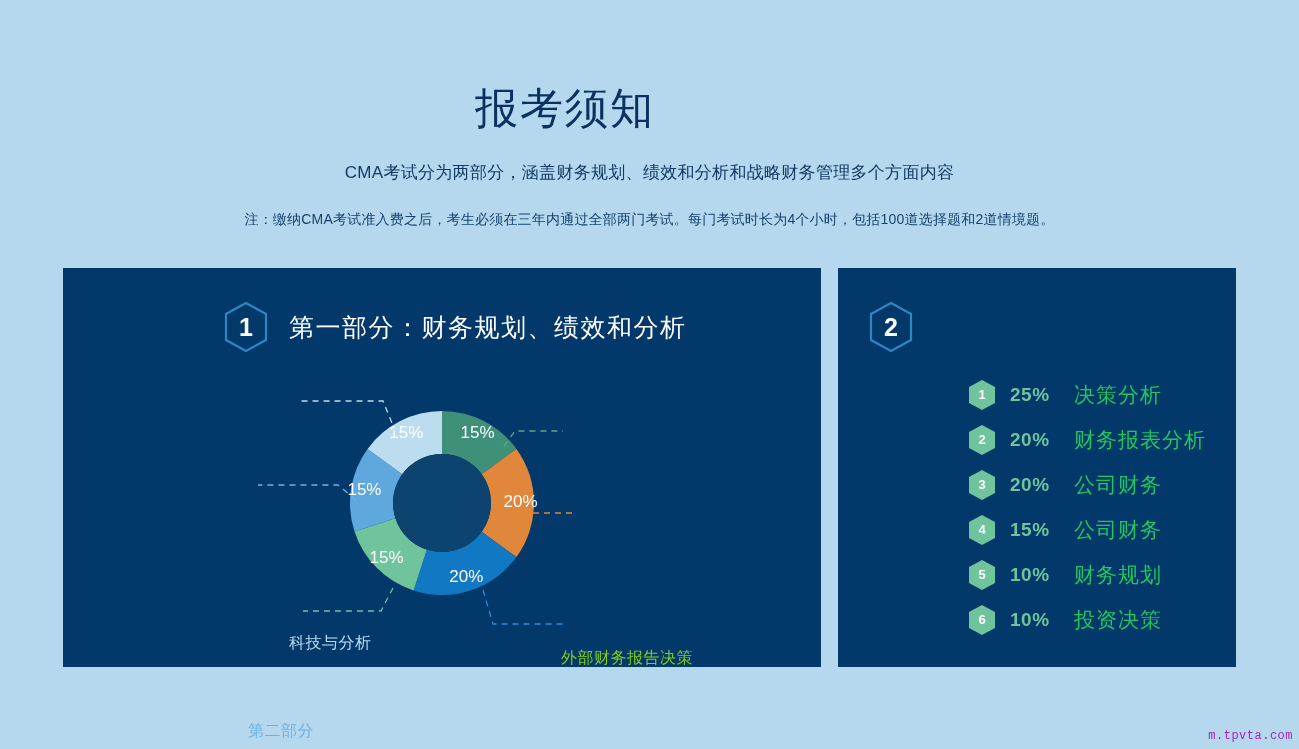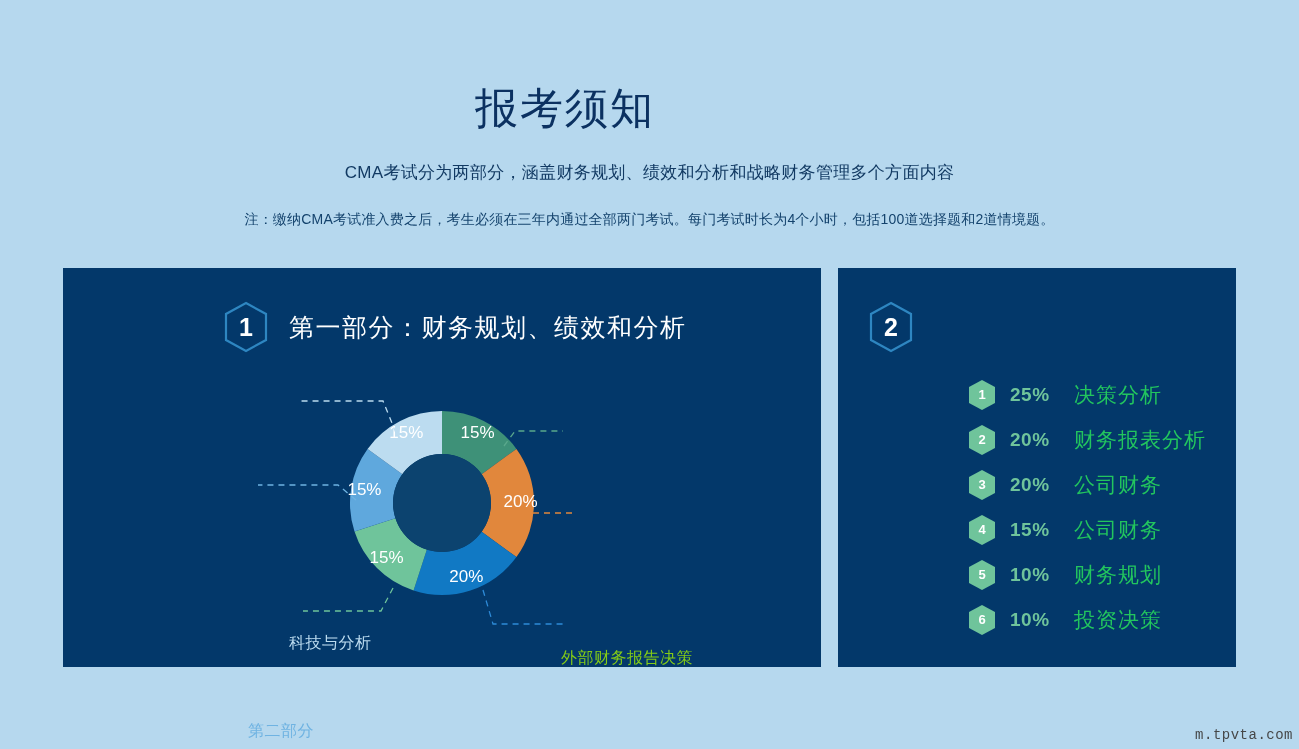--- a/index.html
+++ b/index.html
@@ -164,22 +164,22 @@
     letter-spacing: 1px;
     white-space: nowrap;
   }
 
   
   .watermark {
     position: absolute;
     right: 6px;
     bottom: 6px;
     font-family: "Liberation Mono", "DejaVu Sans Mono", monospace;
-    font-size: 14px;
-    color: #404040;
+    font-size: 12px;
+    color: #a21caf;
     letter-spacing: 0.5px;
     opacity: 0.95;
   }
 </style>
 </head>
 <body>
 
 <div class="page">
 
   <div class="page-title">报考须知</div>

